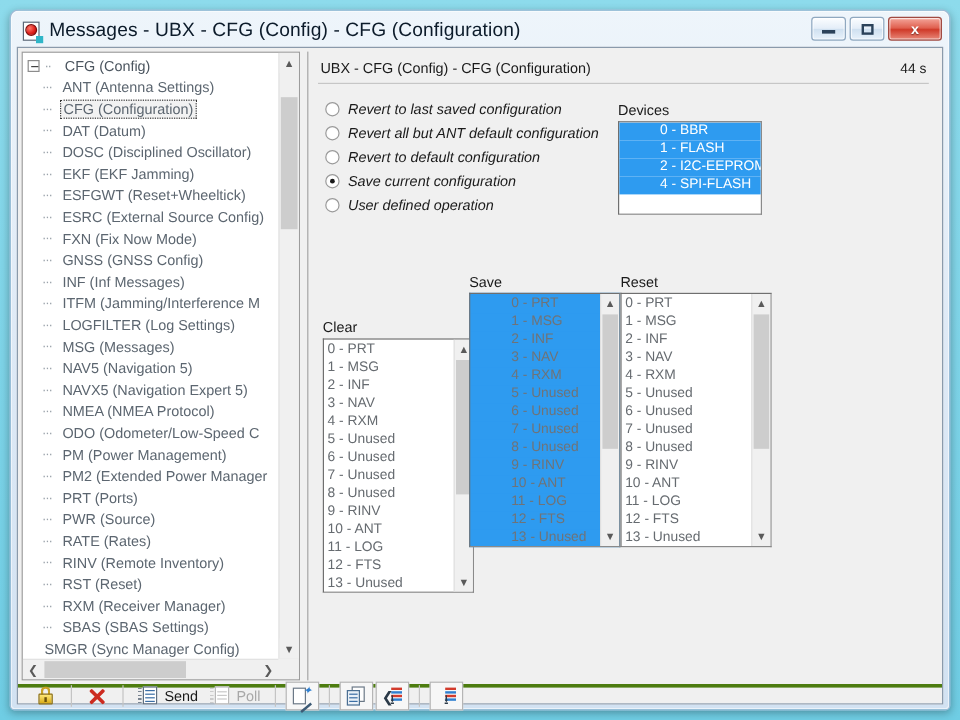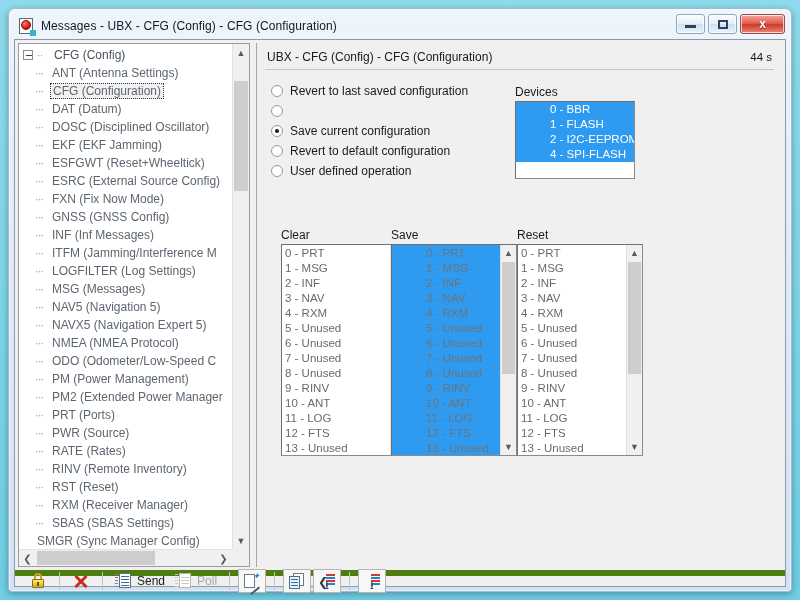--- a/index.html
+++ b/index.html
@@ -46,21 +46,21 @@
     position: absolute; left:3px; top:2px; width: 10px; height:10px;
     border-radius: 50%;
     background: radial-gradient(circle at 35% 32%, #ff7a6b 0%, #e0221d 55%, #9e0b08 100%);
     border: 1px solid #7e0a08;
   }
   .title-icon .tick {
     position: absolute; right: -1px; bottom: -1px; width: 6px; height: 6px;
     background: #2fb6c8;
   }
   .title-text {
-    font-size: 12px;
+    font-size: 16px;
     color: #0c1b2a;
     letter-spacing: .1px;
     white-space: nowrap;
   }
   .winbtns {
     position: absolute;
     right: 2px; top: 1px;
     display: flex; gap: 3px;
   }
   .winbtn {
@@ -198,21 +198,21 @@
     background: #ffffff;
     border: 1px solid #9a9a9a;
     box-shadow: 0 0 0 1px #fdfdfd inset;
     margin-right: 7px;
     position: relative; flex:0 0 auto;
   }
   .radio.on::after {
     content:""; position:absolute; left:3px; top:3px; width:4px; height:4px;
     border-radius:50%; background:#1a1a1a;
   }
-  .radio-label { font-size: 12px; color:#1a1a1a; white-space: nowrap; }
+  .radio-label { font-size: 12px; color:#1a1a1a; white-space: nowrap; font-style: italic; }
 
   
   .devices { position: absolute; left: 258px; top: 42px; width: 120px; }
   .grouplabel { font-size: 12px; color:#1a1a1a; margin-bottom: 2px; }
   .listbox {
     background: #ffffff;
     border: 1px solid #8a8a8a;
     border-top-color:#6f6f6f; border-left-color:#6f6f6f;
     position: relative;
     overflow: hidden;
@@ -239,21 +239,21 @@
   .lsb .arrow { height:16px; display:flex; align-items:center; justify-content:center;
      font-size:9px; color:#5a5a5a; }
   .lsb .arrow.bot { position:absolute; bottom:0; left:0; right:0; }
   .lsb .thumb { position:absolute; left:1px; right:1px; background:#cdcdcd; }
 
   
   .toolbar {
     height: 16px;
     flex: 0 0 auto;
     background: #f0f0f0;
-    border-top: 6px solid #4d7c0f;
+    border-top: 3px solid #4d7c0f;
     display: flex; align-items: center;
     padding-left: 10px;
     gap: 2px;
   }
   .tb-sep { width:1px; height:18px; background:#c4c4c4; margin: 0 6px; }
   .tb-item {
     display:flex; align-items:center; gap:4px;
     padding: 2px 4px; height: 24px;
     font-size: 12px; color:#1a1a1a;
   }
@@ -474,48 +474,49 @@
         </div>
         <div class="hrule"></div>
 
         <div class="radios" id="radio-group">
             <div class="radio-row">
               <span class="radio"></span>
               <span class="radio-label">Revert to last saved configuration</span>
             </div>
             <div class="radio-row">
               <span class="radio"></span>
+              <span class="radio-label">Revert all but ANT default configuration</span>
+            </div>
+            <div class="radio-row">
+              <span class="radio"></span>
+              <span class="radio-label">Revert to default configuration</span>
             </div>
             <div class="radio-row">
               <span class="radio on"></span>
               <span class="radio-label">Save current configuration</span>
-            </div>
-            <div class="radio-row">
-              <span class="radio"></span>
-              <span class="radio-label">Revert to default configuration</span>
             </div>
             <div class="radio-row">
               <span class="radio"></span>
               <span class="radio-label">User defined operation</span>
             </div>
           </div>
 
         <div class="devices">
           <div class="grouplabel">Devices</div>
           <div class="listbox" id="devices-list" style="height:78px;">
               <div class="lrow sel">0 - BBR</div>
               <div class="lrow sel">1 - FLASH</div>
               <div class="lrow sel">2 - I2C-EEPROM</div>
               <div class="lrow sel">4 - SPI-FLASH</div>
               <div class="lrow">&nbsp;</div>
             </div>
         </div>
 
         <div class="lists" id="mask-lists">
-            <div class="listcol" style="left: 16px;">
+            <div class="listcol" style="left: 4px; margin-top: 38px;">
               <div class="grouplabel">Clear</div>
               <div class="listbox">
                 <div class="listinner">
                   <div class="lrow">0 - PRT</div>
                   <div class="lrow">1 - MSG</div>
                   <div class="lrow">2 - INF</div>
                   <div class="lrow">3 - NAV</div>
                   <div class="lrow">4 - RXM</div>
                   <div class="lrow">5 - Unused</div>
                   <div class="lrow">6 - Unused</div>

